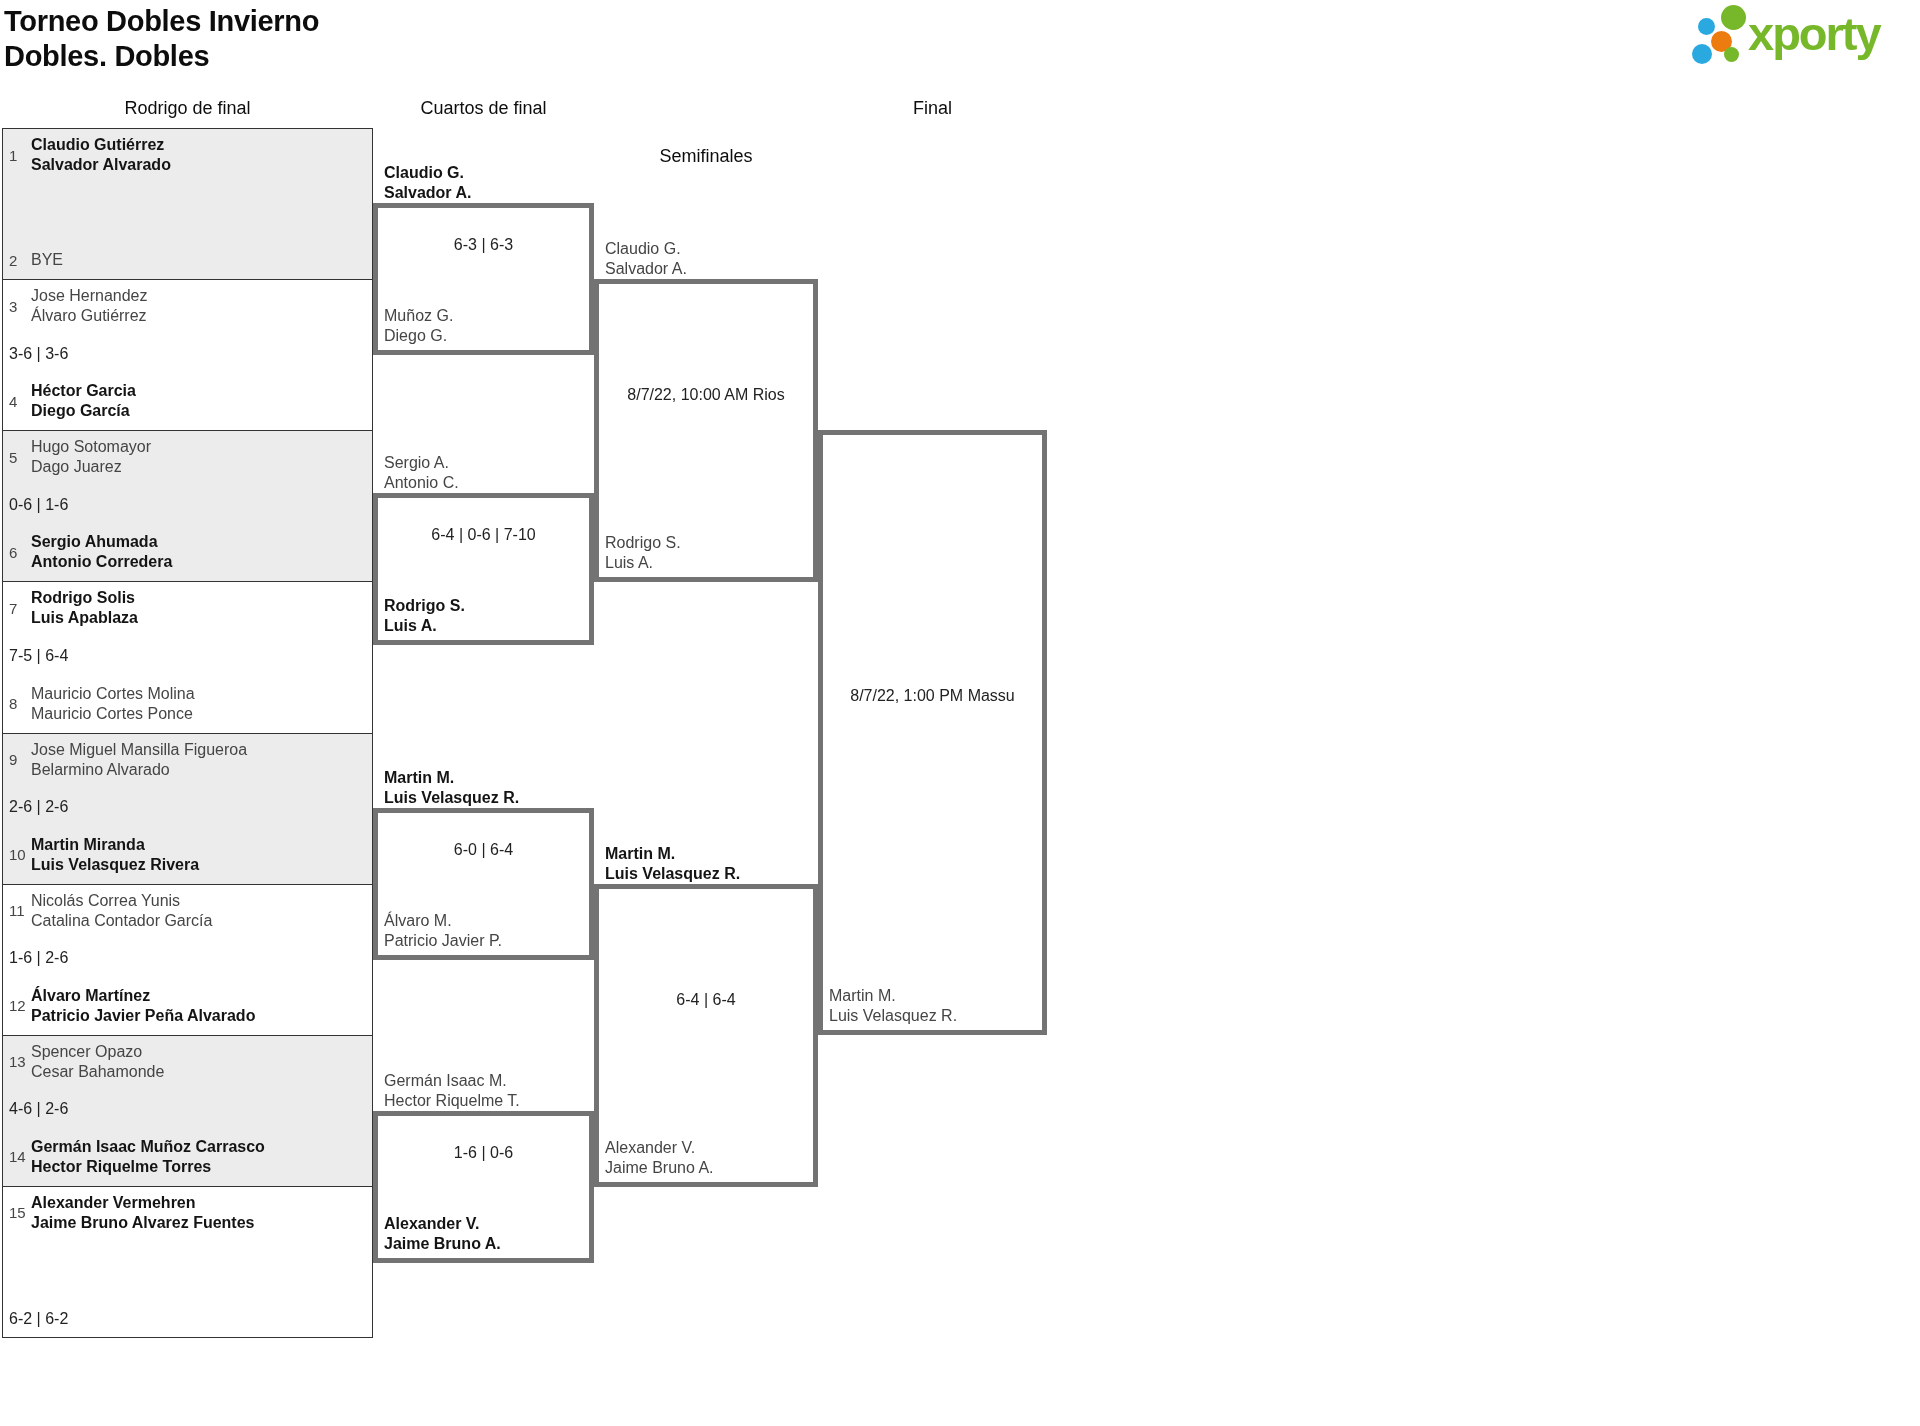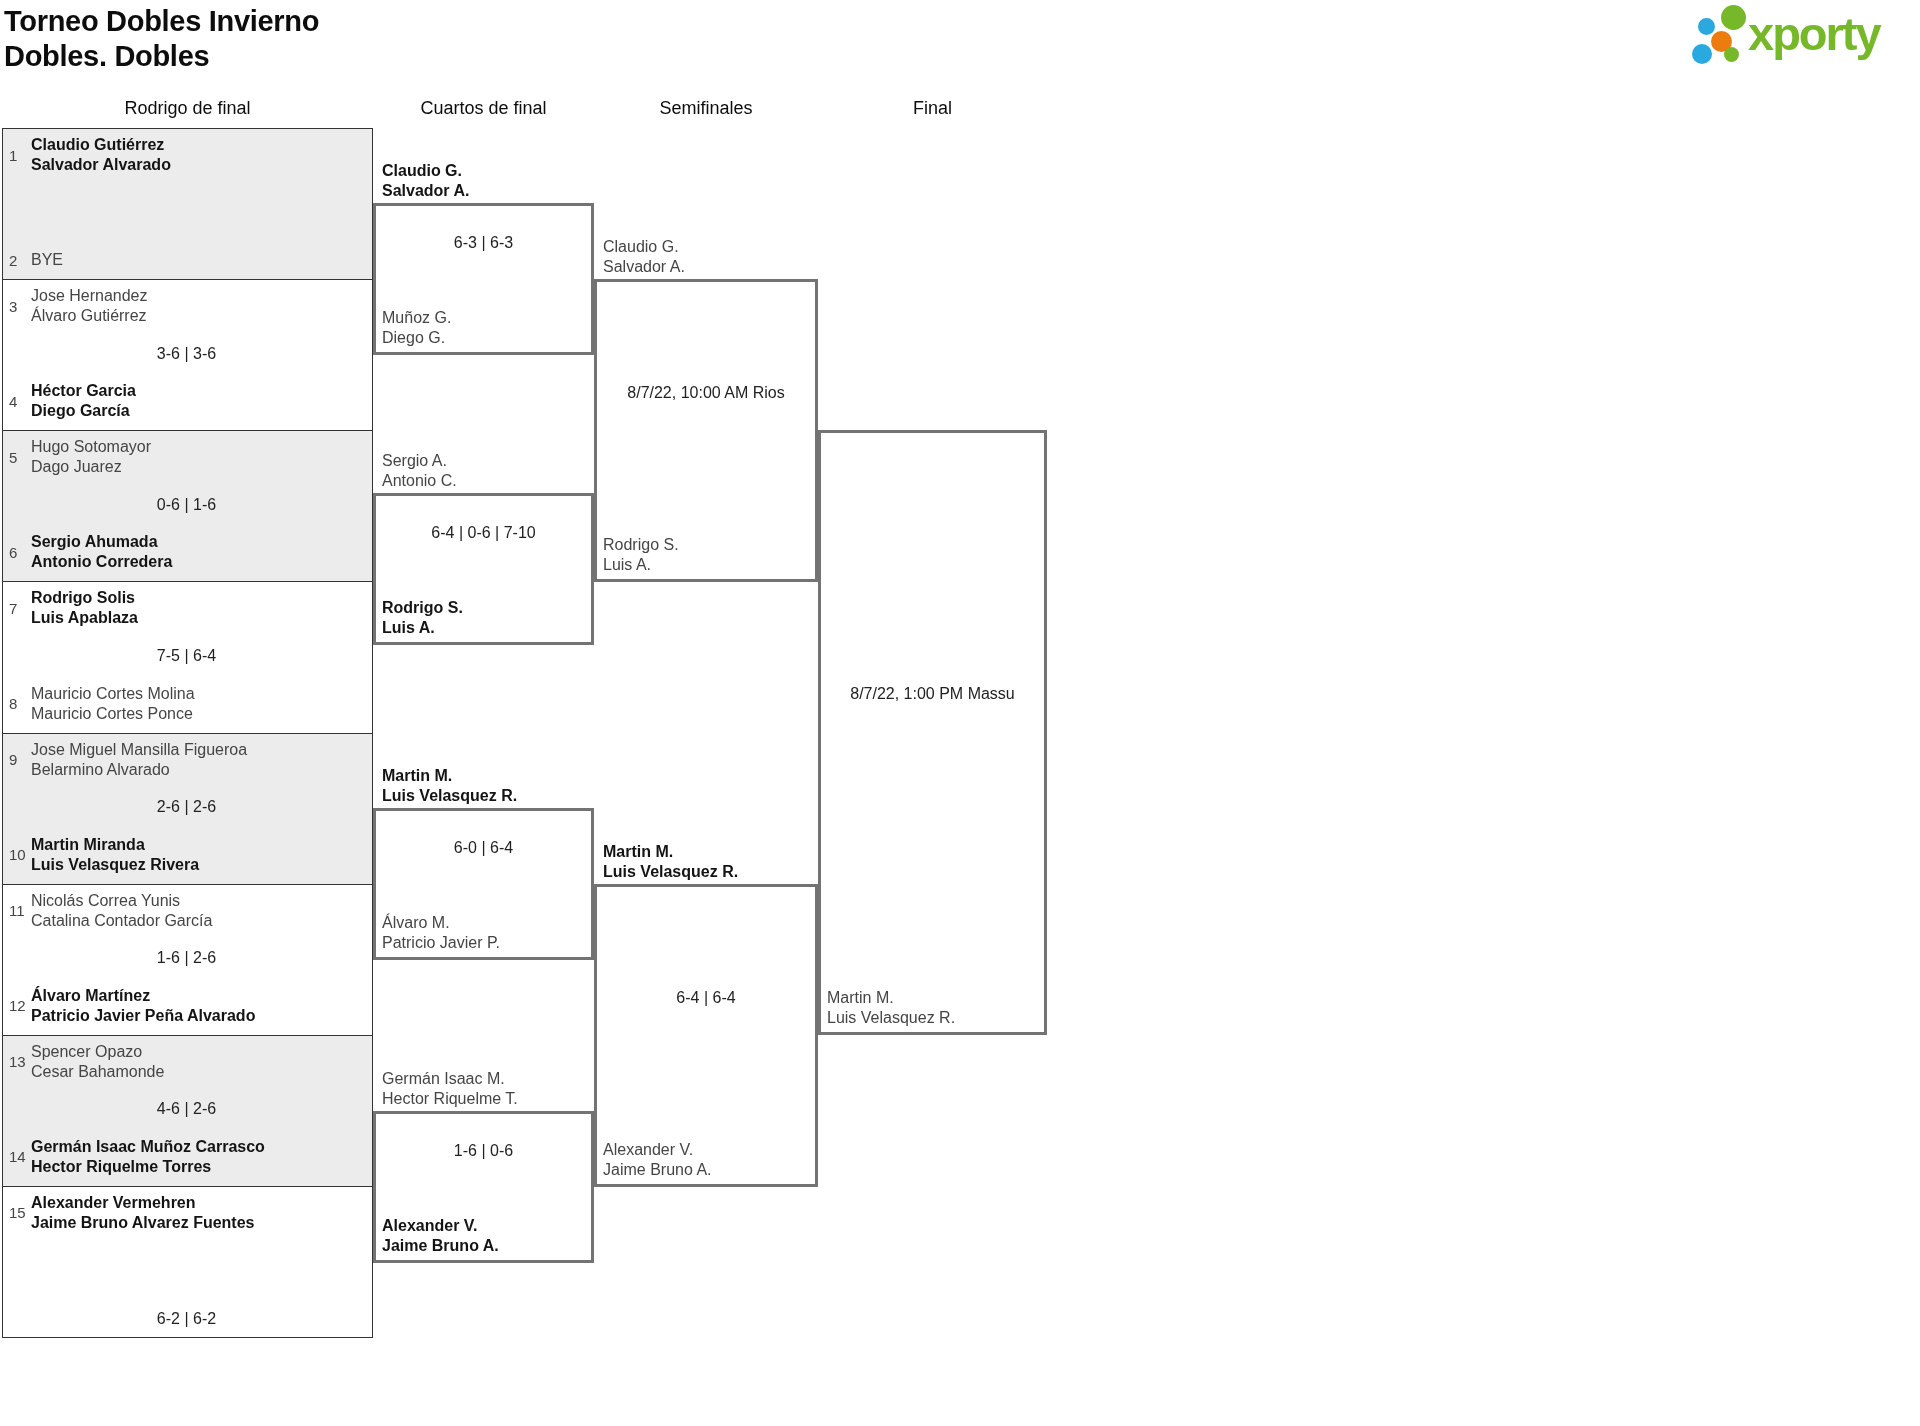--- a/index.html
+++ b/index.html
@@ -18,24 +18,24 @@
   
   .o-col{position:absolute;left:2px;top:128px;width:371px;height:1210px;border:1px solid #333;box-sizing:border-box;display:flex;flex-direction:column;}
   .o-match{flex:1 1 0;border-bottom:1px solid #333;display:flex;flex-direction:column;justify-content:space-between;padding:6px 8px 9px 6px;box-sizing:border-box;}
   .o-match:last-child{border-bottom:none;gap:8px;}
   .o-match.gray{background:#ececec;}
   .pair{display:flex;align-items:center;}
   .seed{width:22px;flex:0 0 22px;font-size:15px;color:#454545;}
   .names{font-size:16px;line-height:20px;color:#454545;}
   .names span{display:block;}
   .names.bold{font-weight:700;color:#141414;}
-  .score{text-align:center;font-size:16px;color:#222;}
-
-  
-  .k-match{position:absolute;border:3px solid #737373;box-sizing:border-box;text-decoration:underline;}
+  .score{text-align:left;font-size:16px;color:#222;}
+
+  
+  .k-match{position:absolute;border:5px solid #737373;box-sizing:border-box;text-decoration:underline;}
   .k-top{position:absolute;left:6px;bottom:calc(100% + 5px);white-space:nowrap;}
   .k-bot{position:absolute;left:6px;bottom:4px;white-space:nowrap;}
   .k-score{position:absolute;left:0;right:0;text-align:center;font-size:16px;color:#222;}
   .k-match.qf .k-score{top:28px;}
   .k-match.sf .k-score{top:102px;}
   .k-match.fin .k-score{top:252px;}
 </style>
 </head>
 <body>
 
@@ -50,21 +50,21 @@
     <div class="dot" style="left:31px;top:5px;width:25px;height:25px;background:#76b82a;"></div>
     <div class="dot" style="left:8px;top:18px;width:17px;height:17px;background:#29a9e0;"></div>
     <div class="dot" style="left:21px;top:31px;width:21px;height:21px;background:#ec7b10;"></div>
     <div class="dot" style="left:2px;top:44px;width:20px;height:20px;background:#29a9e0;"></div>
     <div class="dot" style="left:34px;top:47px;width:15px;height:15px;background:#76b82a;"></div>
     <div class="word" style="color:#76b82a;">xporty</div>
   </div>
 
   <div class="round-h" style="left:2px;width:371px;">Rodrigo de final</div>
   <div class="round-h" style="left:373px;width:221px;">Cuartos de final</div>
-  <div class="round-h" style="left:594px;width:224px;">Semifinales</div>
+  <div class="round-h" style="left:594px;width:224px;margin-top:48px;">Semifinales</div>
   <div class="round-h" style="left:818px;width:229px;">Final</div>
 
   <div class="o-col">
 
     <div class="o-match gray">
       <div class="pair">
         <span class="seed">1</span>
         <span class="names bold">
             <span>Claudio Gutiérrez</span>
             <span>Salvador Alvarado</span>

